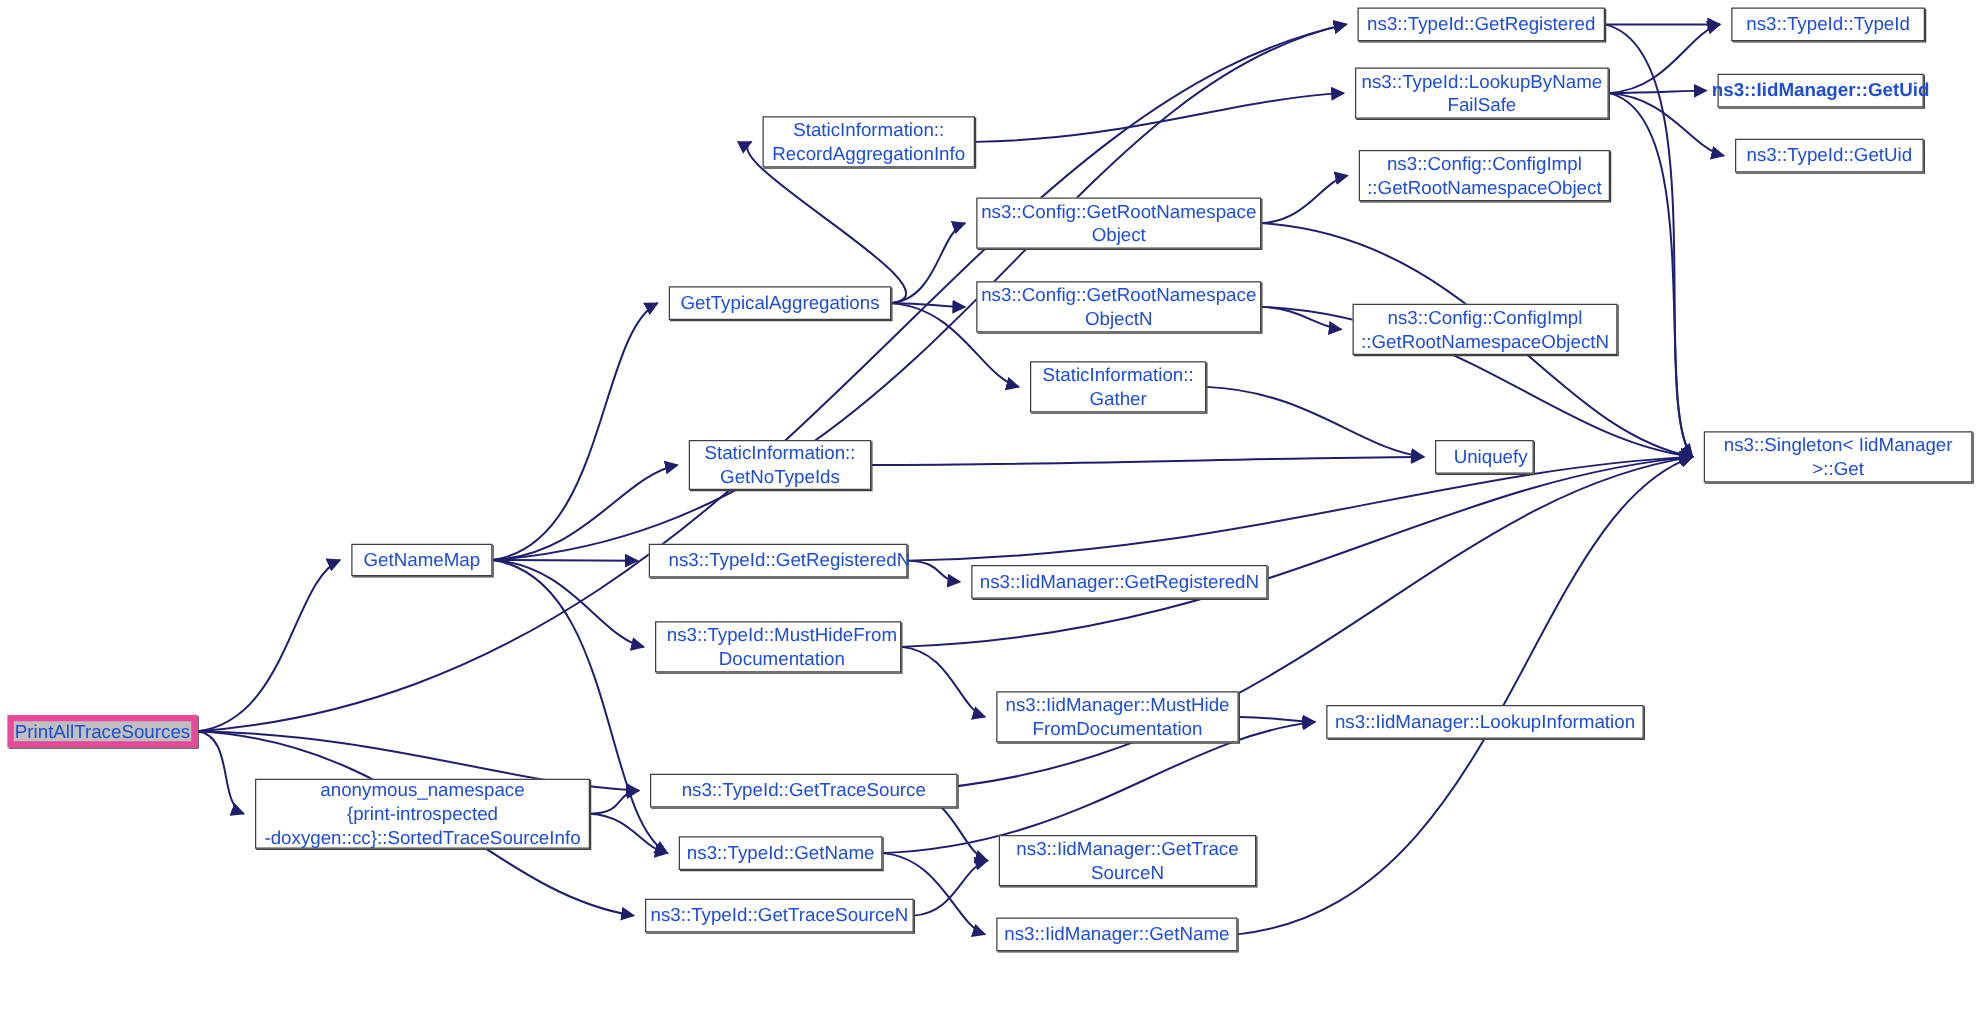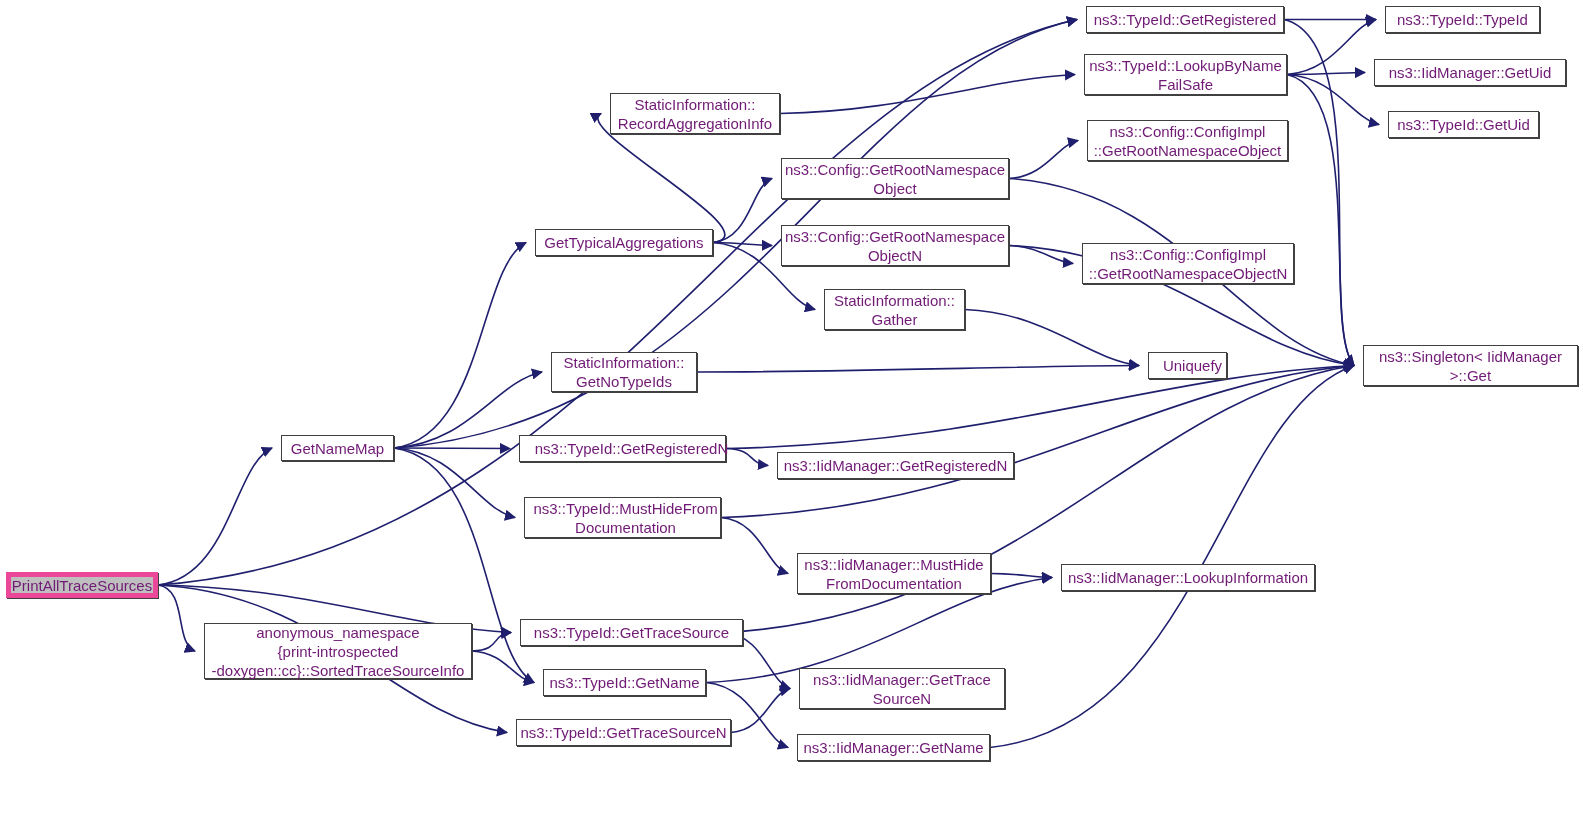--- a/index.html
+++ b/index.html
@@ -21,21 +21,21 @@
     top: 0;
     width: 1583px;
     height: 813px;
     pointer-events: none;
   }
   .node {
     position: absolute;
     box-sizing: border-box;
     border: 1px solid #404040;
     background: #ffffff;
-    color: #701a75;
+    color: #1d4ed8;
     font-size: 15px;
     line-height: 19px;
     display: flex;
     align-items: center;
     justify-content: center;
     text-align: center;
     white-space: pre-line;
     padding: 2px 6px;
     box-shadow: 1px 1px 0 0 #404040;
   }
@@ -103,21 +103,21 @@
       <div class="node" style="left: 204px; top: 623px; width: 268px; height: 56px;">anonymous_namespace
 {print-introspected
 -doxygen::cc}::SortedTraceSourceInfo</div>
       <div class="node" style="left: 281px; top: 435px; width: 113px; height: 26px;">GetNameMap</div>
       <div class="node" style="left: 535px; top: 229px; width: 178px; height: 27px;">GetTypicalAggregations</div>
       <div class="node" style="left: 551px; top: 352px; width: 146px; height: 40px;">StaticInformation::
 GetNoTypeIds</div>
       <div class="node" style="left: 519px; top: 435px; width: 207px; height: 27px; padding-left: 24px;">ns3::TypeId::GetRegisteredN</div>
       <div class="node" style="left: 524px; top: 497px; width: 197px; height: 41px; padding-left: 12px;">ns3::TypeId::MustHideFrom
 Documentation</div>
-      <div class="node" style="left: 520px; top: 619px; width: 223px; height: 27px;">ns3::TypeId::GetTraceSource</div>
+      <div class="node" style="left: 520px; top: 619px; width: 246px; height: 27px;">ns3::TypeId::GetTraceSource</div>
       <div class="node" style="left: 543px; top: 669px; width: 163px; height: 27px;">ns3::TypeId::GetName</div>
       <div class="node" style="left: 516px; top: 719px; width: 215px; height: 27px;">ns3::TypeId::GetTraceSourceN</div>
       <div class="node" style="left: 610px; top: 93px; width: 170px; height: 41px;">StaticInformation::
 RecordAggregationInfo</div>
       <div class="node" style="left: 781px; top: 158px; width: 228px; height: 41px;">ns3::Config::GetRootNamespace
 Object</div>
       <div class="node" style="left: 781px; top: 225px; width: 228px; height: 41px;">ns3::Config::GetRootNamespace
 ObjectN</div>
       <div class="node" style="left: 824px; top: 289px; width: 141px; height: 41px;">StaticInformation::
 Gather</div>
@@ -130,18 +130,18 @@
       <div class="node" style="left: 1086px; top: 6px; width: 198px; height: 27px;">ns3::TypeId::GetRegistered</div>
       <div class="node" style="left: 1084px; top: 54px; width: 203px; height: 41px;">ns3::TypeId::LookupByName
 FailSafe</div>
       <div class="node" style="left: 1087px; top: 120px; width: 201px; height: 41px;">ns3::Config::ConfigImpl
 ::GetRootNamespaceObject</div>
       <div class="node" style="left: 1082px; top: 243px; width: 212px; height: 41px;">ns3::Config::ConfigImpl
 ::GetRootNamespaceObjectN</div>
       <div class="node" style="left: 1148px; top: 352px; width: 79px; height: 27px; padding-left: 16px;">Uniquefy</div>
       <div class="node" style="left: 1061px; top: 564px; width: 254px; height: 27px;">ns3::IidManager::LookupInformation</div>
       <div class="node" style="left: 1385px; top: 6px; width: 155px; height: 27px;">ns3::TypeId::TypeId</div>
-      <div class="node" style="left: 1374px; top: 59px; width: 192px; height: 27px;">ns3::IidManager::GetUid</div>
+      <div class="node" style="left: 1374px; top: 59px; width: 165px; height: 27px; font-weight: bold;">ns3::IidManager::GetUid</div>
       <div class="node" style="left: 1388px; top: 111px; width: 151px; height: 27px;">ns3::TypeId::GetUid</div>
       <div class="node" style="left: 1363px; top: 345px; width: 215px; height: 41px;">ns3::Singleton&lt; IidManager
 &gt;::Get</div>
     </div>
 </div>
 
 </body></html>

